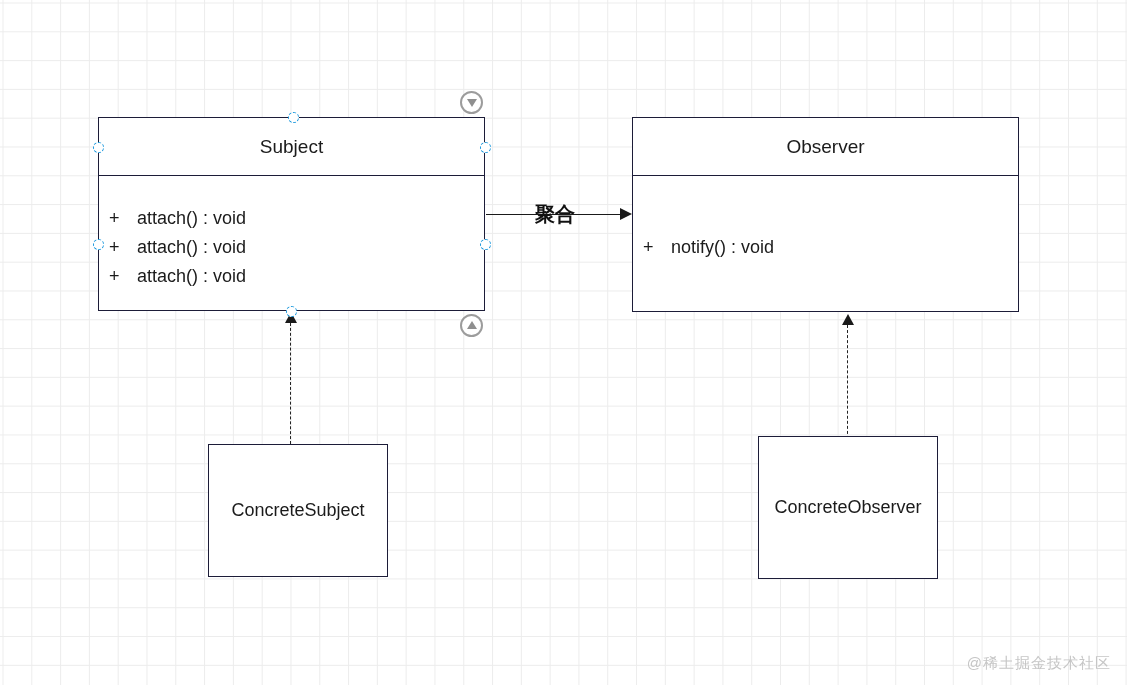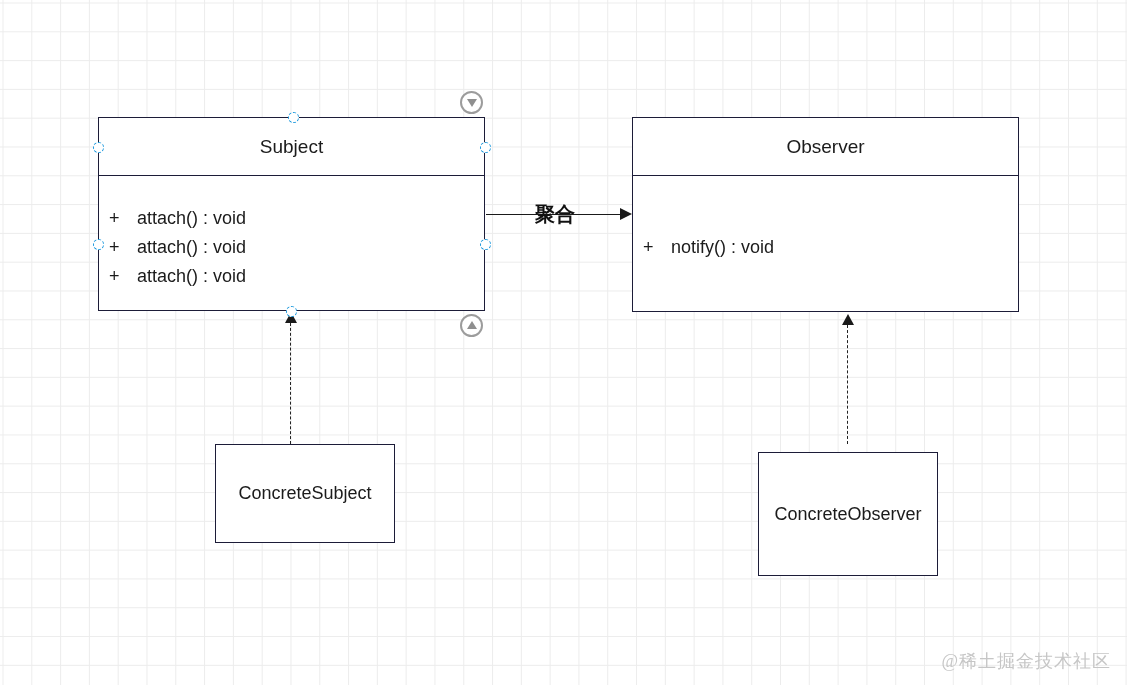--- a/index.html
+++ b/index.html
@@ -132,26 +132,25 @@
     border-right: 5.5px solid transparent;
     border-bottom: 8px solid #8f8f8f;
     margin-bottom: 1px;
   }
 
   
   .watermark {
     position: absolute;
     right: 16px;
     bottom: 12px;
-    font-size: 18px;
+    font-size: 15px;
     color: #c6c6c6;
     letter-spacing: 1px;
     z-index: 1;
     white-space: nowrap;
-    font-family: Liberation Serif, serif;
   }
 </style>
 </head>
 <body>
 
 <div class="canvas">
 
   <div class="uml-class" style="left:98px; top:117px; width:387px; height:194px;">
     <div class="title">Subject</div>
     <div class="methods" style="top:86px;">
@@ -173,25 +172,25 @@
   <div class="uml-class" style="left:632px; top:117px; width:387px; height:195px;">
     <div class="title">Observer</div>
     <div class="methods" style="top:115px;">
       <div class="method-row">
         <span class="vis">+</span>
         <span class="sig">notify() : void</span>
       </div>
     </div>
   </div>
 
-  <div class="simple-class" style="left:215px; top:444px; width:180px; height:99px;">
+  <div class="simple-class" style="left:208px; top:444px; width:180px; height:133px;">
     <span>ConcreteSubject</span>
   </div>
 
-  <div class="simple-class" style="left:758px; top:452px; width:180px; height:124px;">
+  <div class="simple-class" style="left:758px; top:436px; width:180px; height:143px;">
     <span>ConcreteObserver</span>
   </div>
 
   <div class="edge">
     <div class="hline" style="left:486px; top:213.5px; width:136px;"></div>
     <div class="arrow-right" style="left:620px; top:207.5px;"></div>
     <div class="edge-label" style="left:505px; top:201px; width:100px;">聚合</div>
   </div>
 
   <div class="edge">

